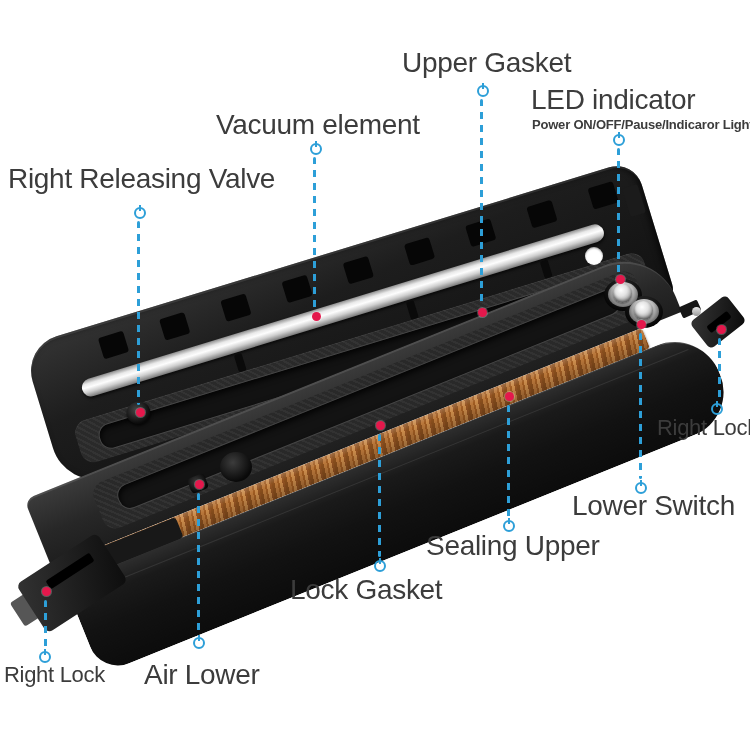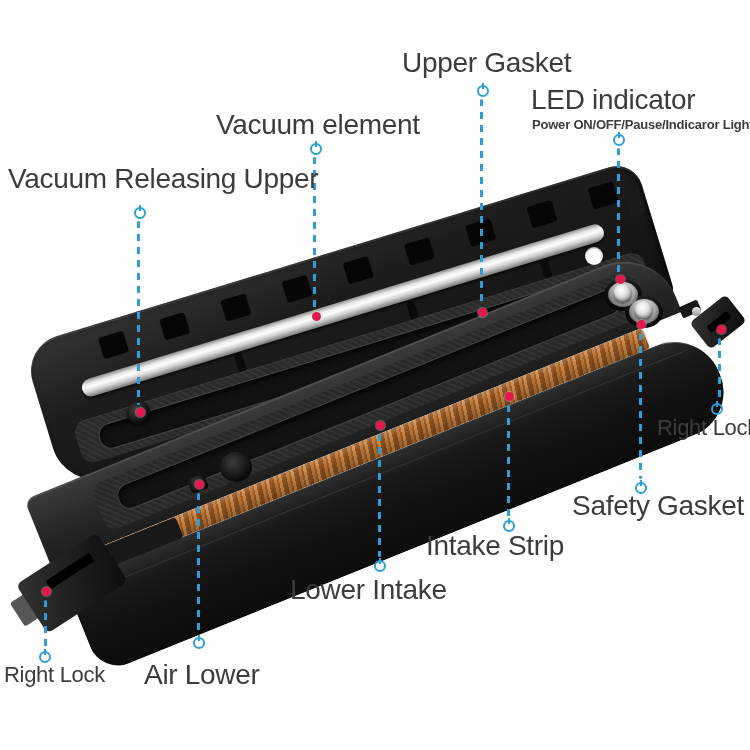--- a/index.html
+++ b/index.html
@@ -199,49 +199,49 @@
   </div>
 
   <div>
     <div class="label" style="left:216px;top:110px">Vacuum element</div>
     <div class="ring" style="left:310px;top:143px"></div>
     <div class="leader" style="left:313px;top:157px;height:153px"></div>
     <div class="dot" style="left:312px;top:312px"></div>
   </div>
 
   <div>
-    <div class="label" style="left:8px;top:164px">Vacuum Releasing Upper</div>
+    <div class="label" style="left:8px;top:164px">Right Releasing Valve</div>
     <div class="ring" style="left:134px;top:207px"></div>
     <div class="leader" style="left:137px;top:221px;height:184px"></div>
     <div class="dot" style="left:136px;top:408px"></div>
   </div>
 
   <div>
     <div class="label small" style="left:657px;top:416px">Right Lock</div>
     <div class="dot" style="left:717px;top:325px"></div>
     <div class="leader" style="left:718px;top:338px;height:64px"></div>
     <div class="ring" style="left:711px;top:403px"></div>
   </div>
 
   <div>
-    <div class="label" style="left:572px;top:491px">Safety Gasket</div>
+    <div class="label" style="left:572px;top:491px">Lower Switch</div>
     <div class="dot" style="left:637px;top:320px"></div>
     <div class="leader" style="left:639px;top:333px;height:146px"></div>
     <div class="ring" style="left:635px;top:482px"></div>
   </div>
 
   <div>
-    <div class="label" style="left:426px;top:531px">Intake Strip</div>
+    <div class="label" style="left:426px;top:531px">Sealing Upper</div>
     <div class="dot" style="left:505px;top:392px"></div>
     <div class="leader" style="left:507px;top:405px;height:112px"></div>
     <div class="ring" style="left:503px;top:520px"></div>
   </div>
 
   <div>
-    <div class="label" style="left:290px;top:575px">Lower Intake</div>
+    <div class="label" style="left:290px;top:575px">Lock Gasket</div>
     <div class="dot" style="left:376px;top:421px"></div>
     <div class="leader" style="left:378px;top:434px;height:123px"></div>
     <div class="ring" style="left:374px;top:560px"></div>
   </div>
 
   <div>
     <div class="label" style="left:144px;top:660px">Air Lower</div>
     <div class="dot" style="left:195px;top:480px"></div>
     <div class="leader" style="left:197px;top:493px;height:140px"></div>
     <div class="ring" style="left:193px;top:637px"></div>

